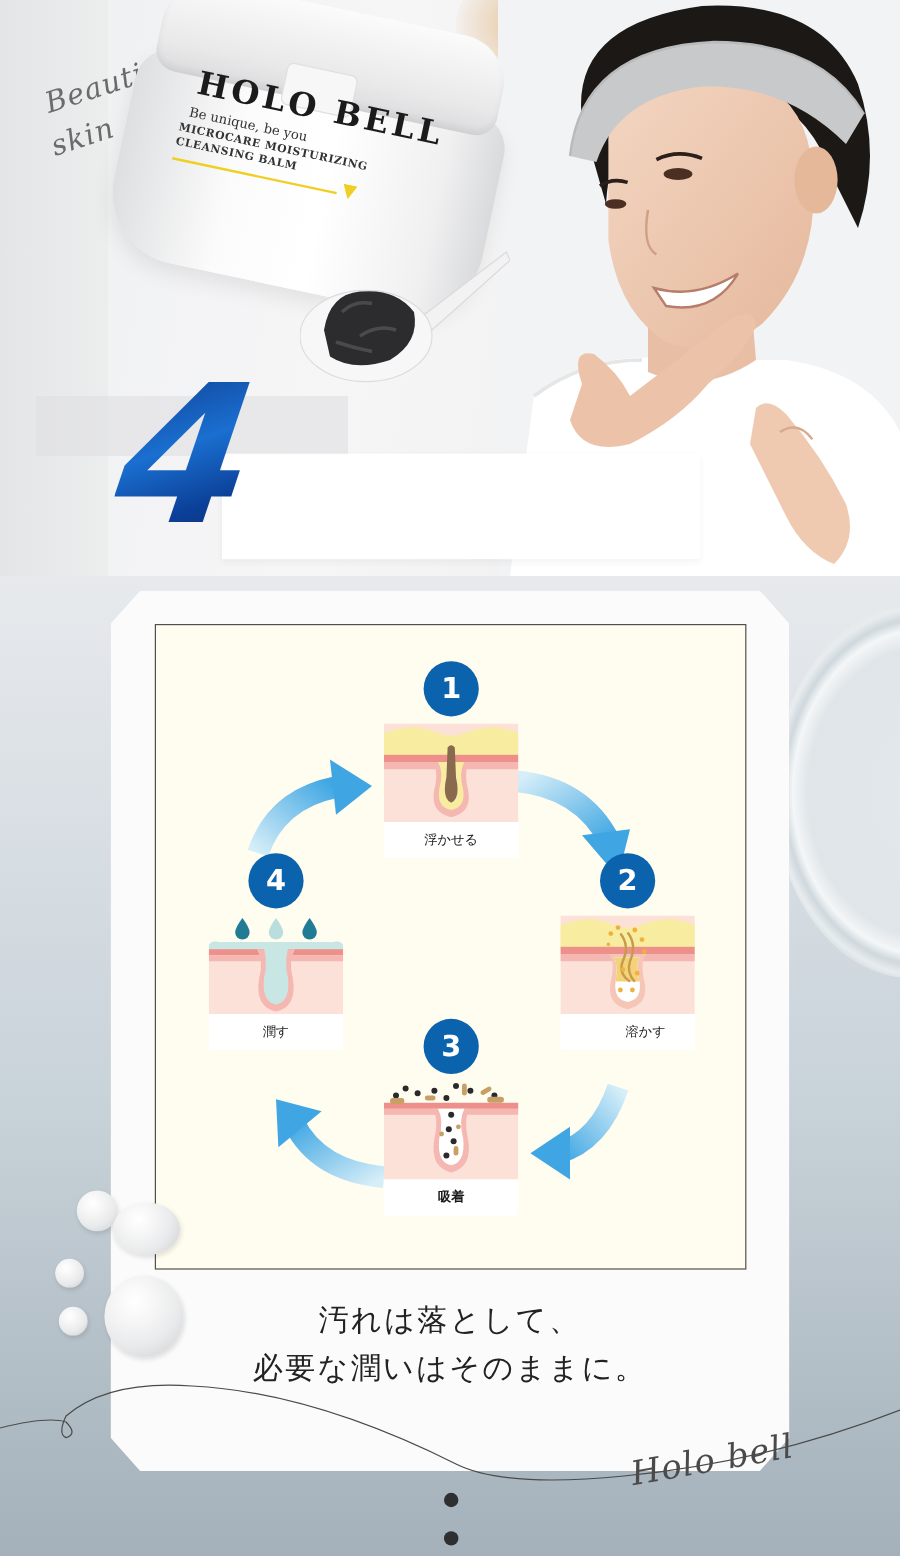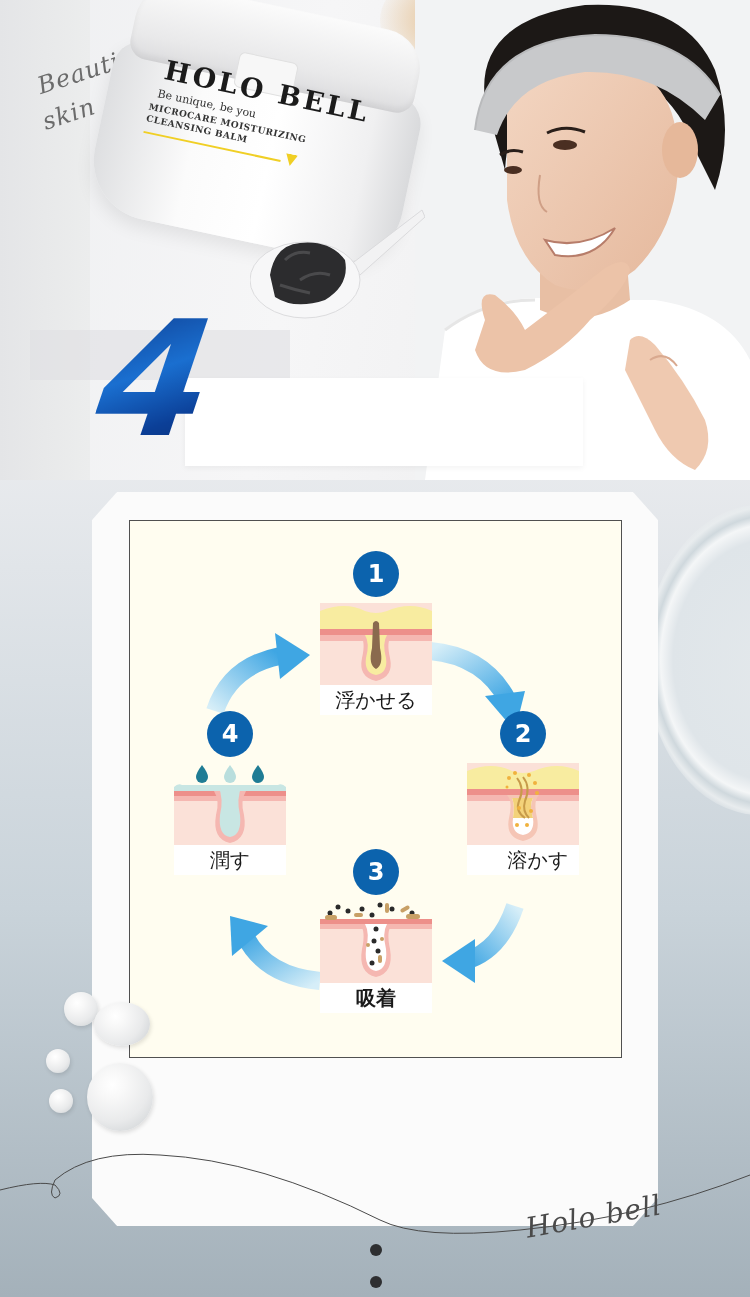--- a/index.html
+++ b/index.html
@@ -63,21 +63,21 @@
       background: radial-gradient(ellipse at 55% 50%, #e3e8eb 0%, #dfe5e9 55%, #f4f6f7 62%, #cfd8dd 66%, #e8ecee 70%, rgba(200,210,216,0) 74%); }
     .card { left: 92px; top: 492px; width: 566px; height: 734px; background: #fbfbfb;
       clip-path: polygon(25px 0, 541px 0, 566px 28px, 566px 706px, 541px 734px, 25px 734px, 0 706px, 0 28px);
       box-shadow: 0 4px 16px rgba(0,0,0,.1); }
 
     .diagram { left: 129px; top: 520px; width: 493px; height: 538px; background: #fffdf0; border: 1.5px solid #505050; }
 
     .step-num { width: 46px; height: 46px; border-radius: 50%; background: #0c63ad; color: #fff;
       font-family: "DejaVu Sans", sans-serif; font-weight: bold; font-size: 24px; line-height: 46px; text-align: center; }
     .tile { width: 112px; height: 82px; overflow: hidden; }
-    .tile-label { width: 112px; height: 30px; background: #ffffff; text-align: center; font-size: 20px; line-height: 30px; color: #1a1a1a; }
+    .tile-label { width: 112px; height: 30px; background: #ffffff; text-align: center; font-size: 11px; line-height: 30px; color: #1a1a1a; }
 
     .caption { left: 92px; top: 1080px; width: 566px; text-align: center; font-family: "DejaVu Serif", serif;
       font-size: 25px; line-height: 40px; color: #222; letter-spacing: 2px; }
 
     
     .drop { border-radius: 50%;
       background: radial-gradient(circle at 38% 32%, #ffffff 0%, #f8f8f8 22%, #e9eaeb 60%, #d5d8da 85%, #c9cccf 100%);
       box-shadow: 1px 2px 4px rgba(0,0,0,.12); }
 
     .signature { left: 525px; top: 1200px; font-family: "DejaVu Serif", serif; font-style: italic; font-size: 28px; color: #4a4a4a;
@@ -297,20 +297,22 @@
       <rect x="0" y="28" width="112" height="5" fill="#ed8f8a"></rect>
       <rect x="0" y="33" width="112" height="5" fill="#f5b7b1"></rect>
       <path d="M40 28 Q46 38 42 52 Q38 76 56 80 Q74 76 70 52 Q66 38 72 28 Z" fill="#f5b7b1"></path>
       <path d="M44 22 Q50 36 46 52 Q44 72 56 74 Q68 72 66 52 Q62 36 68 22 Z" fill="#c8e6e3"></path>
     </svg>
     <div class="abs tile-label" style="left:0;top:134px;">潤す</div>
   </div>
 </div>
 
 <div class="abs caption">
+  <div>汚れは落として、</div>
+  <div>必要な潤いはそのままに。</div>
 </div>
 
 <div class="abs drop" style="left:64px;top:992px;width:34px;height:34px;"></div>
 <div class="abs drop" style="left:94px;top:1002px;width:56px;height:44px;"></div>
 <div class="abs drop" style="left:46px;top:1049px;width:24px;height:24px;"></div>
 <div class="abs drop" style="left:49px;top:1089px;width:24px;height:24px;"></div>
 <div class="abs drop" style="left:87px;top:1063px;width:66px;height:68px;"></div>
 
 <svg class="abs" style="left:0;top:1150px;" width="750" height="100">
   <path d="M0 40 Q40 30 55 35 Q65 45 55 48 Q48 45 55 30 Q90 0 160 5 Q260 10 380 70 Q420 90 520 80 Q640 68 750 25" stroke="#4a4a4a" stroke-width="1" fill="none"></path>

